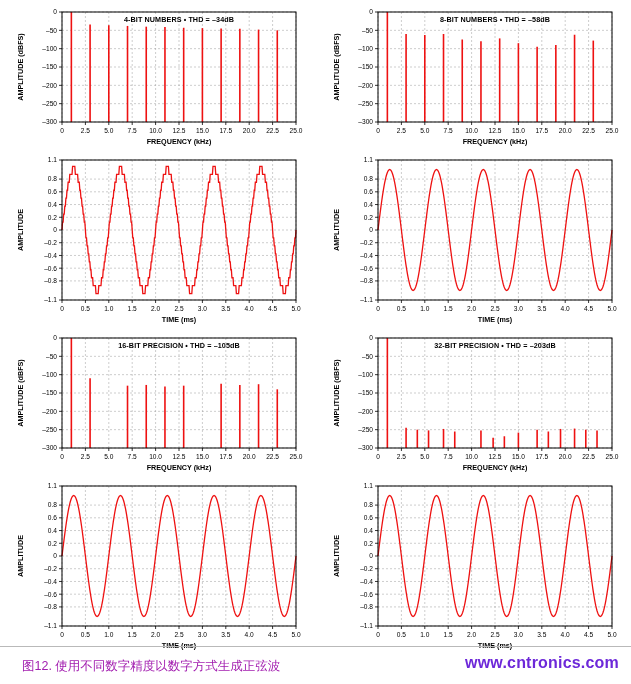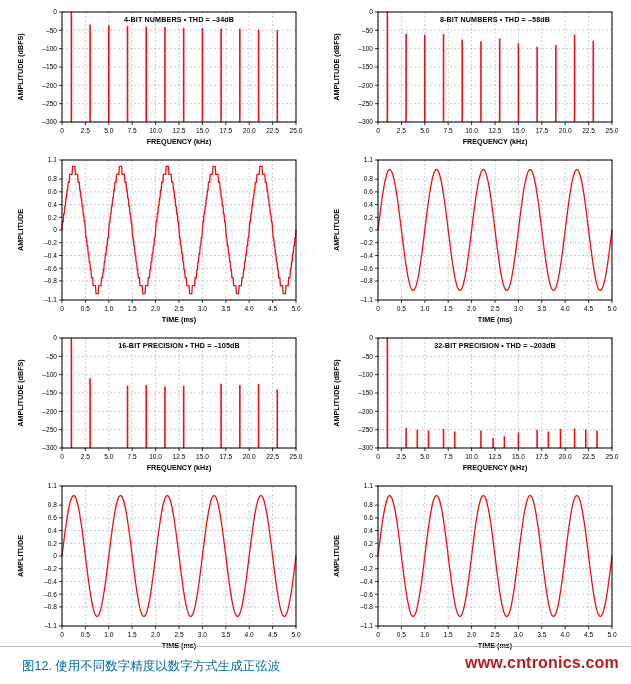--- a/index.html
+++ b/index.html
@@ -16,26 +16,26 @@
   svg{display:block;}
   .ttl{
     font-size:7.2px;font-weight:bold;letter-spacing:0.1px;
   }
   .axlabel{font-size:7.2px;font-weight:bold;}
   .tick{font-size:6.6px;}
   .caption{
     position:absolute;left:22px;top:658px;
     font-size:12.5px;
     font-family:"Liberation Sans", sans-serif;
-    color:#0369a1;
+    color:#a21caf;
   }
   .wm{
     position:absolute;right:12px;top:654px;
     font-size:16px;font-weight:bold;
-    color:#b91c1c;
+    color:#6d28d9;
     font-family:"Liberation Sans", sans-serif;
     letter-spacing:0.2px;
   }
   .divider{
     position:absolute;left:0;top:646px;width:631px;height:1px;background:#b9b9b9;
   }
 </style>
 </head>
 <body>
 

